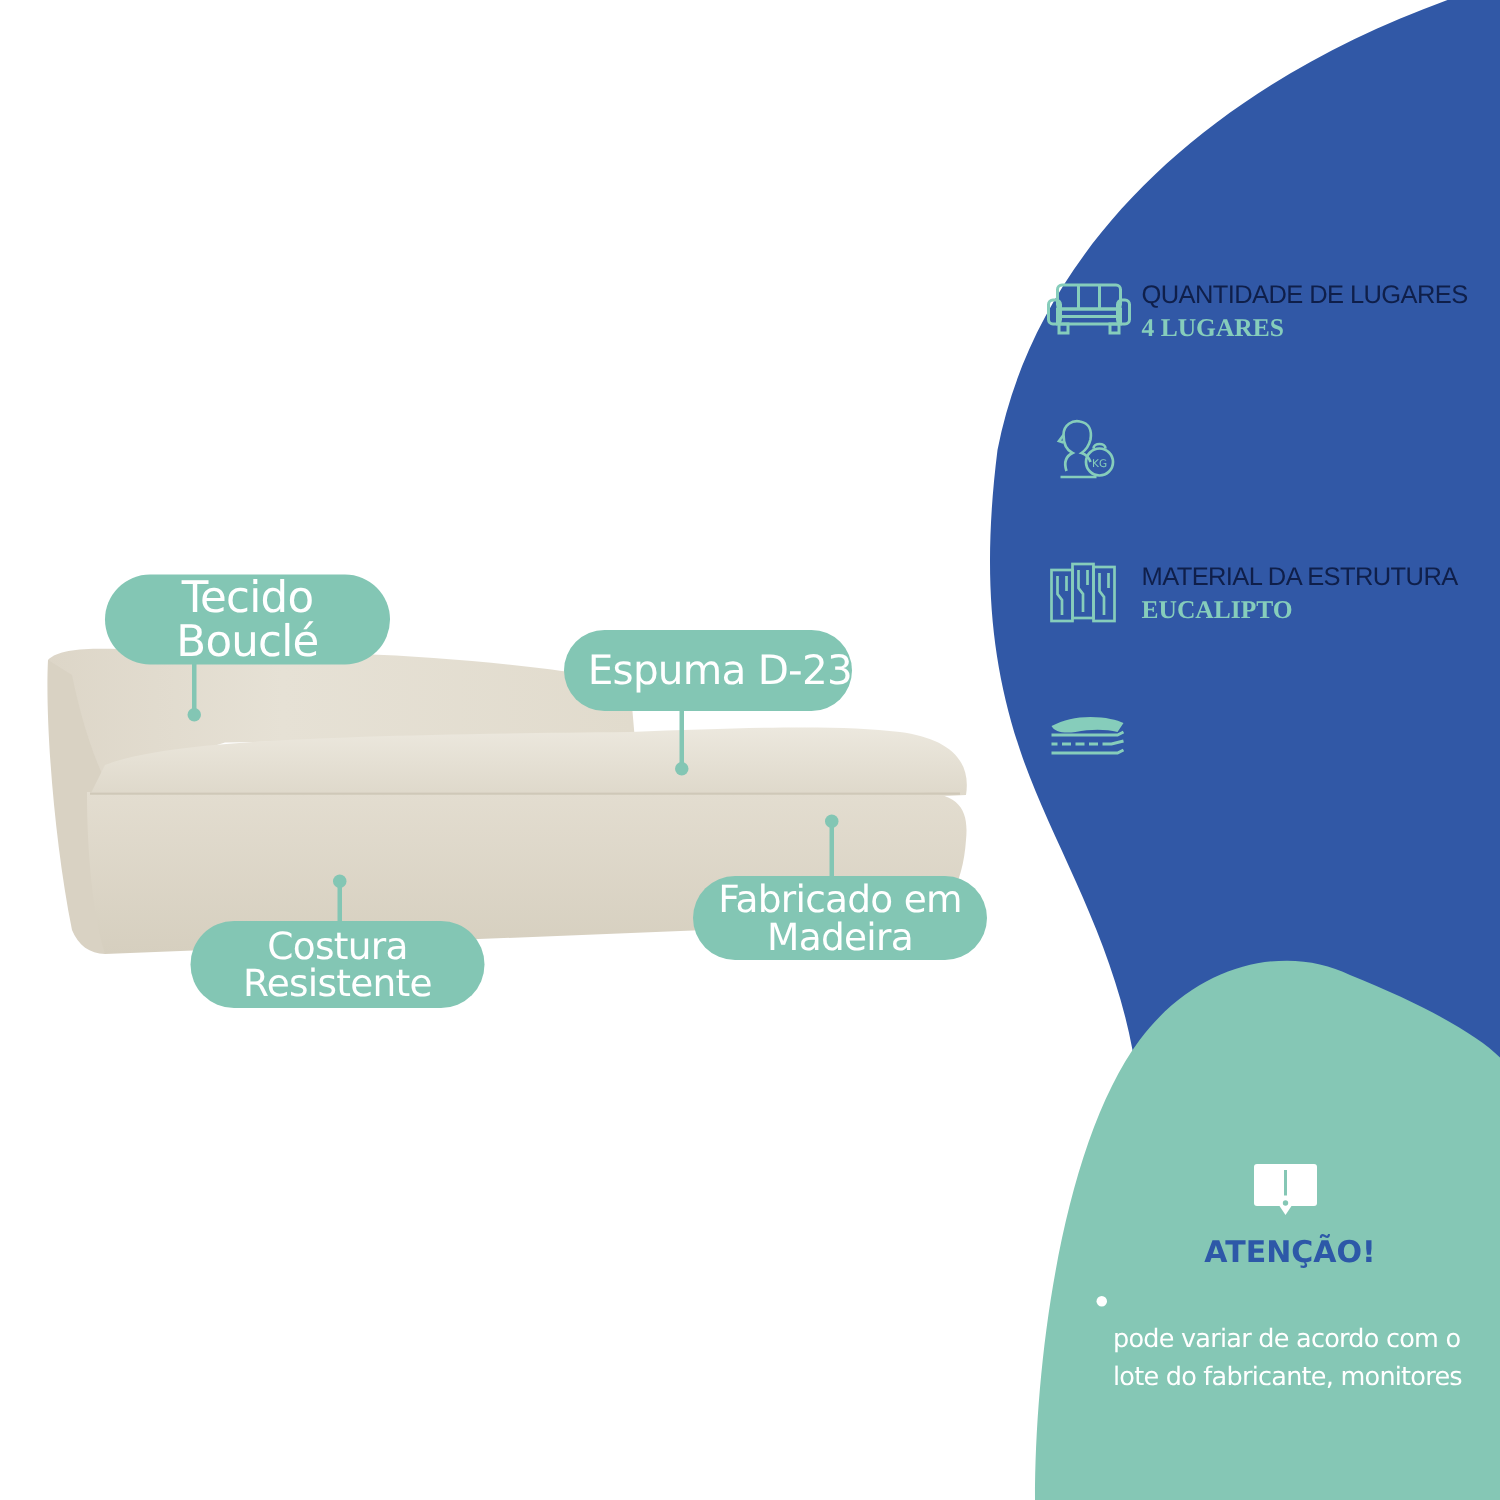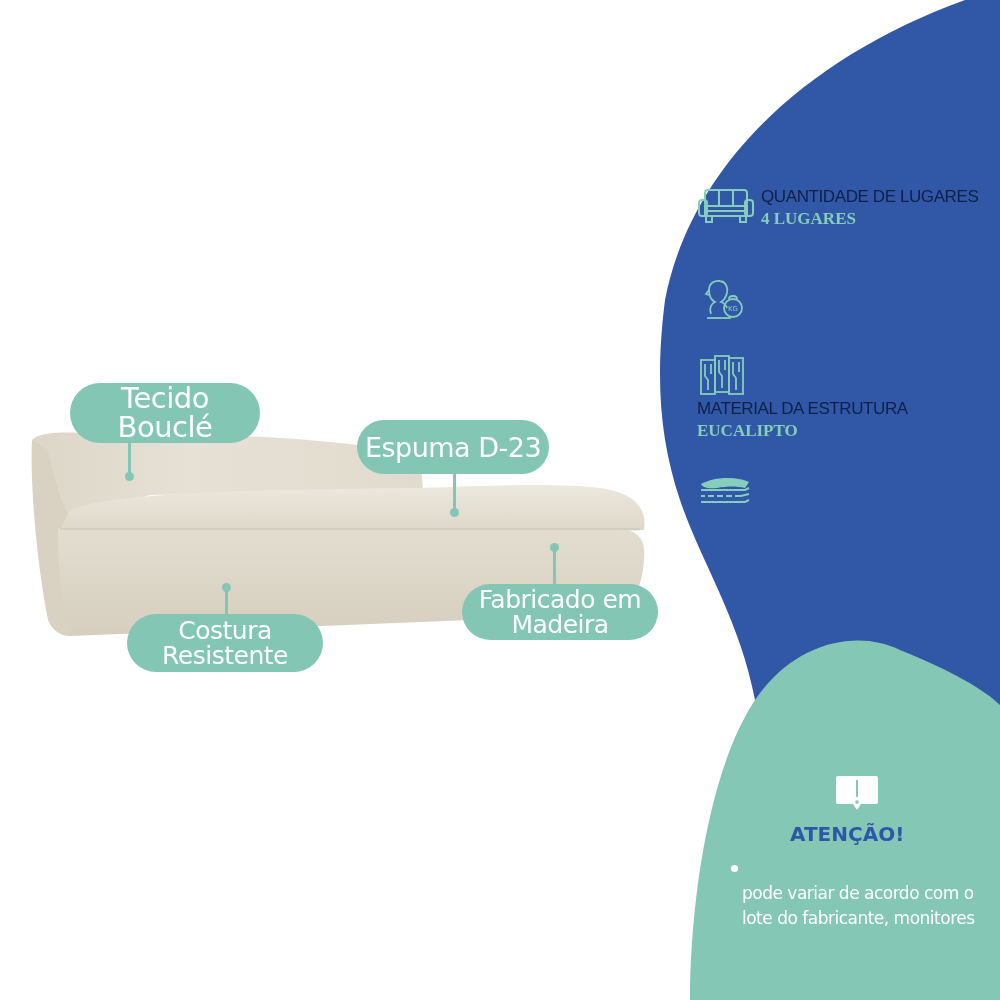--- a/index.html
+++ b/index.html
@@ -27,21 +27,21 @@
     
     .spec { position: absolute; left: 697px; display: flex; align-items: flex-start; }
     .spec-icon { width: 58px; height: 44px; margin-right: 6px; }
     .spec-text { display: flex; flex-direction: column; padding-top: 2px; }
     .spec-label { color: #0f1f4a; font-size: 17px; line-height: 22px; letter-spacing: -0.4px; font-family: "Liberation Sans", sans-serif; }
     .spec-value { color: #86cdbb; font-size: 17px; font-weight: bold; line-height: 22px; font-family: Liberation Serif, serif; }
 
     
     .attn-icon { position: absolute; left: 835px; top: 775px; width: 44px; height: 36px; }
     .attn-title {
-      position: absolute; left: 790px; top: 822px; width: 140px; text-align: left;
+      position: absolute; left: 790px; top: 822px; width: 140px; text-align: center;
       color: #2d58a8; font-weight: bold; font-size: 20px; font-family: "DejaVu Sans", sans-serif;
     }
     .attn-body {
       position: absolute; left: 728px; top: 856px; width: 268px;
       color: #ffffff; font-size: 17px; line-height: 25px; font-family: "DejaVu Sans", sans-serif;
       letter-spacing: -0.5px;
     }
     .attn-body .bullet { display: inline-block; width: 7px; height: 7px; border-radius: 50%; background: #fff; margin: 0 5px 2px 3px; vertical-align: middle; }
     .attn-body .indent { padding-left: 14px; }
   </style>
@@ -81,21 +81,21 @@
 </svg>
 
 <div class="pin-line" style="left:128px; top:430px; height:45px;"></div>
 <div class="pin-dot" style="left:125px; top:472px;"></div>
 <div class="callout" style="left:32px; top:383px; width:190px; height:60px; font-size:29px;margin-left:38px;">
   <span>Tecido Bouclé</span>
 </div>
 
 <div class="pin-line" style="left:453px; top:470px; height:40px;"></div>
 <div class="pin-dot" style="left:450px; top:508px;"></div>
-<div class="callout" style="left:357px; top:420px; width:192px; height:54px; font-size:27px;">
+<div class="callout" style="left:376px; top:420px; width:192px; height:54px; font-size:27px;align-items:flex-end;">
   <span>Espuma D-23</span>
 </div>
 
 <div class="pin-dot" style="left:222px; top:583px;"></div>
 <div class="pin-line" style="left:225px; top:588px; height:30px;"></div>
 <div class="callout" style="left:127px; top:614px; width:196px; height:58px; font-size:25px;">
   <span>Costura</span>
   <span>Resistente</span>
 </div>
 
@@ -128,21 +128,21 @@
   <svg class="spec-icon" viewBox="0 0 58 44" fill="none" stroke="#86cdbb" stroke-width="1.8">
     <path d="M14 36 C12 30 14 26 18 24 C14 22 12 18 12 12 C12 5 18 2 23 3 C29 4 31 9 30 15 C29 19 27 22 24 24 C27 25 29 27 30 30"></path>
     <path d="M12 12 L9 16 L12 17"></path>
     <line x1="10" y1="40" x2="34" y2="40"></line>
     <circle cx="36" cy="30" r="9"></circle>
     <path d="M32 21 C32 17 40 17 40 21"></path>
     <text x="31" y="33" font-size="7" fill="#86cdbb" stroke="none" font-family="DejaVu Sans, sans-serif">KG</text>
   </svg>
 </div>
 
-<div class="spec" style="top:352px;flex-direction:column;">
+<div class="spec" style="top:372px;">
   <svg class="spec-icon" viewBox="0 0 58 44" fill="none" stroke="#86cdbb" stroke-width="1.8">
     <rect x="4" y="8" width="14" height="34"></rect>
     <rect x="18" y="4" width="14" height="36"></rect>
     <rect x="32" y="6" width="14" height="36"></rect>
     <path d="M8 12 L8 24 L11 28 L11 38 M14 12 L14 22 M22 8 L22 20 L25 24 L25 36 M28 8 L28 18 M36 10 L36 22 L39 26 L39 38 M42 10 L42 20"></path>
   </svg>
   <div class="spec-text">
     <span class="spec-label">MATERIAL DA ESTRUTURA</span>
     <span class="spec-value">EUCALIPTO</span>
   </div>

